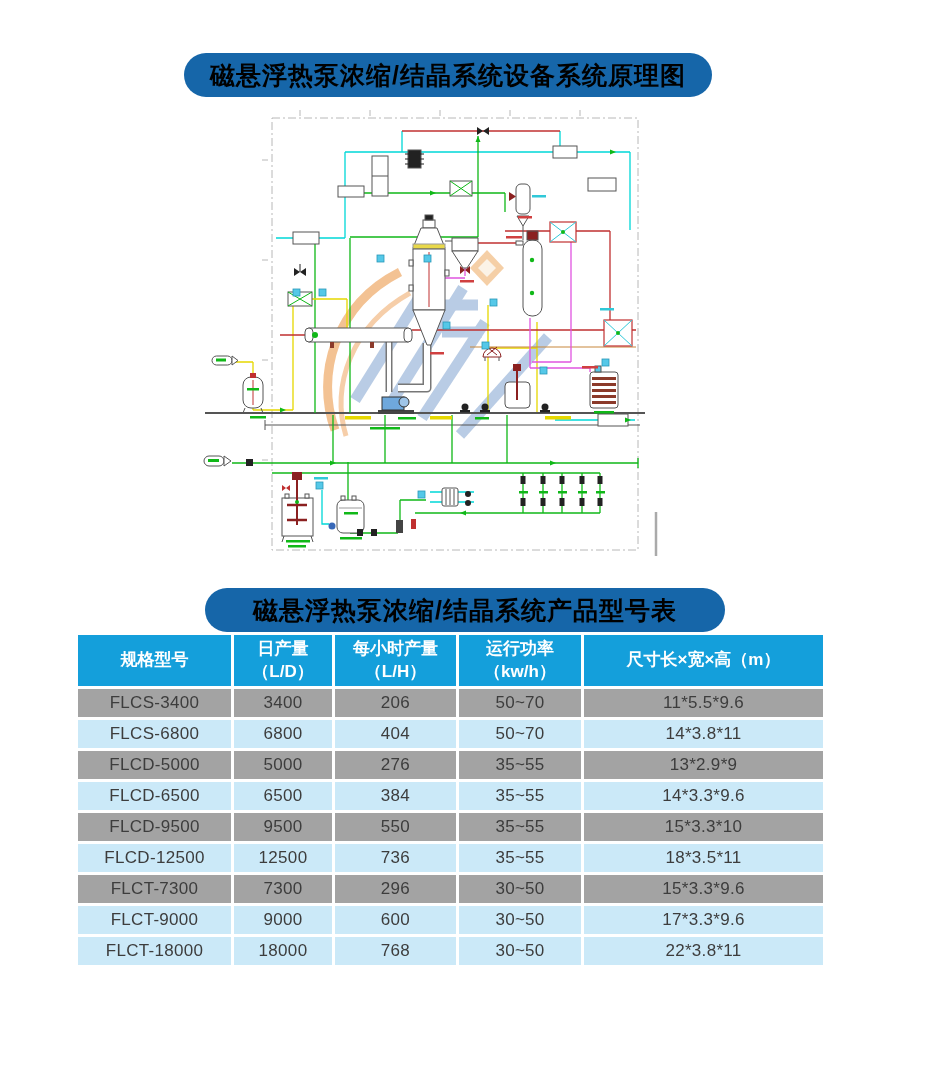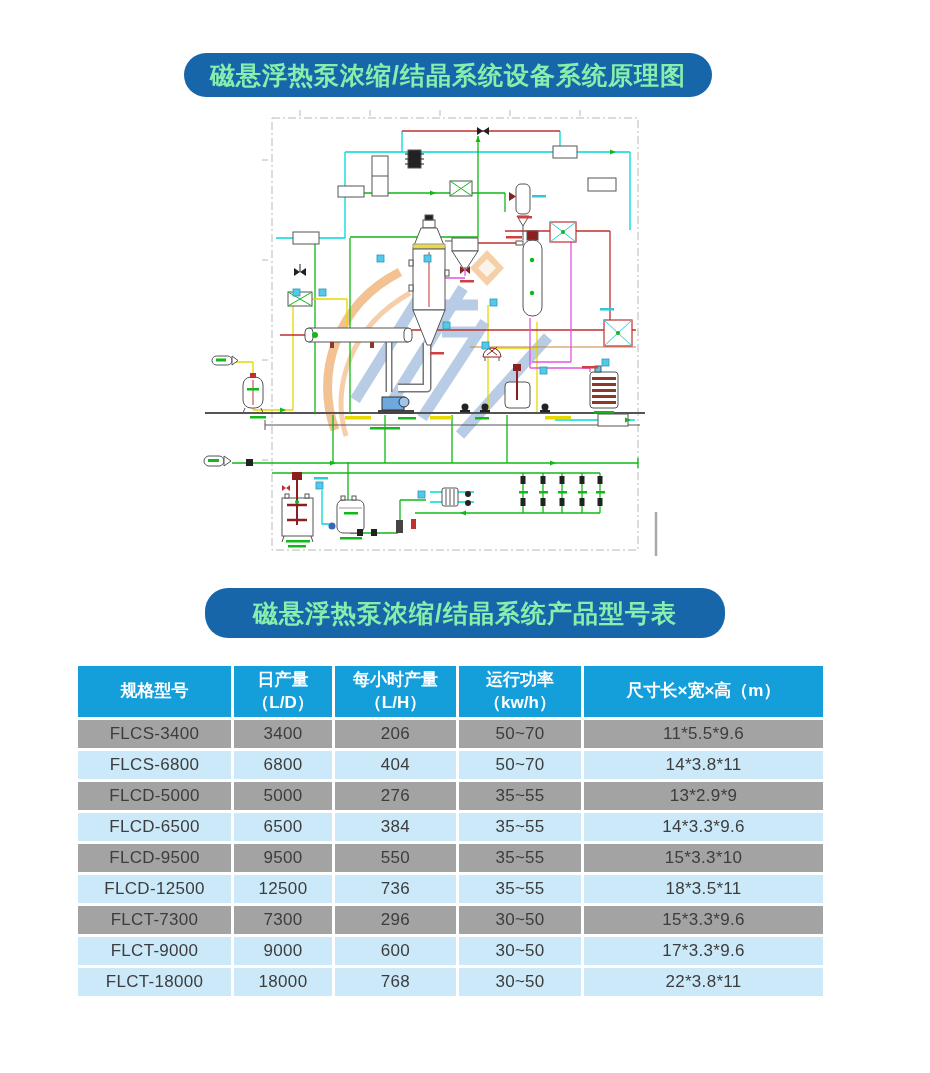--- a/index.html
+++ b/index.html
@@ -4,27 +4,27 @@
 <style>
   :root{
     --banner-bg:#1666A9;
     --header-bg:#149FDB;
     --rowalt-bg:#CBE9F8;
     --table-text:#3D3D3D;
   }
   html,body{margin:0;padding:0;background:#fff;}
   #page{position:relative;width:930px;height:1073px;background:#fff;overflow:hidden;
         font-family:"Liberation Sans","DejaVu Sans",sans-serif;}
-  .banner{position:absolute;background:var(--banner-bg);color:#86efac;border-radius:23px;
+  .banner{position:absolute;background:var(--banner-bg);color:#000000;border-radius:23px;
           font-size:25px;font-weight:bold;letter-spacing:1px;text-align:right;
           display:flex;align-items:center;justify-content:center;}
   #banner1{left:184px;top:53px;width:528px;height:44px;}
-  #banner2{left:205px;top:588px;width:520px;height:50px;}
+  #banner2{left:205px;top:588px;width:520px;height:44px;}
   #diagram{position:absolute;left:130px;top:100px;width:700px;height:480px;}
-  #table-wrap{position:absolute;left:75px;top:663px;width:739px;}
+  #table-wrap{position:absolute;left:75px;top:632px;width:739px;}
   table{border-collapse:separate;border-spacing:3px;width:100%;table-layout:fixed;}
   th{background:var(--header-bg);color:#fff;font-size:17px;font-weight:bold;
      height:51px;text-align:center;vertical-align:middle;white-space:pre-line;line-height:1.3;padding:0;}
   td{height:28px;font-size:17px;color:var(--table-text);text-align:center;vertical-align:middle;padding:0;
      background:#a3a3a3;letter-spacing:.3px;}
   tr.alt td{background:var(--rowalt-bg);}
 </style>
 </head>
 <body>
 

